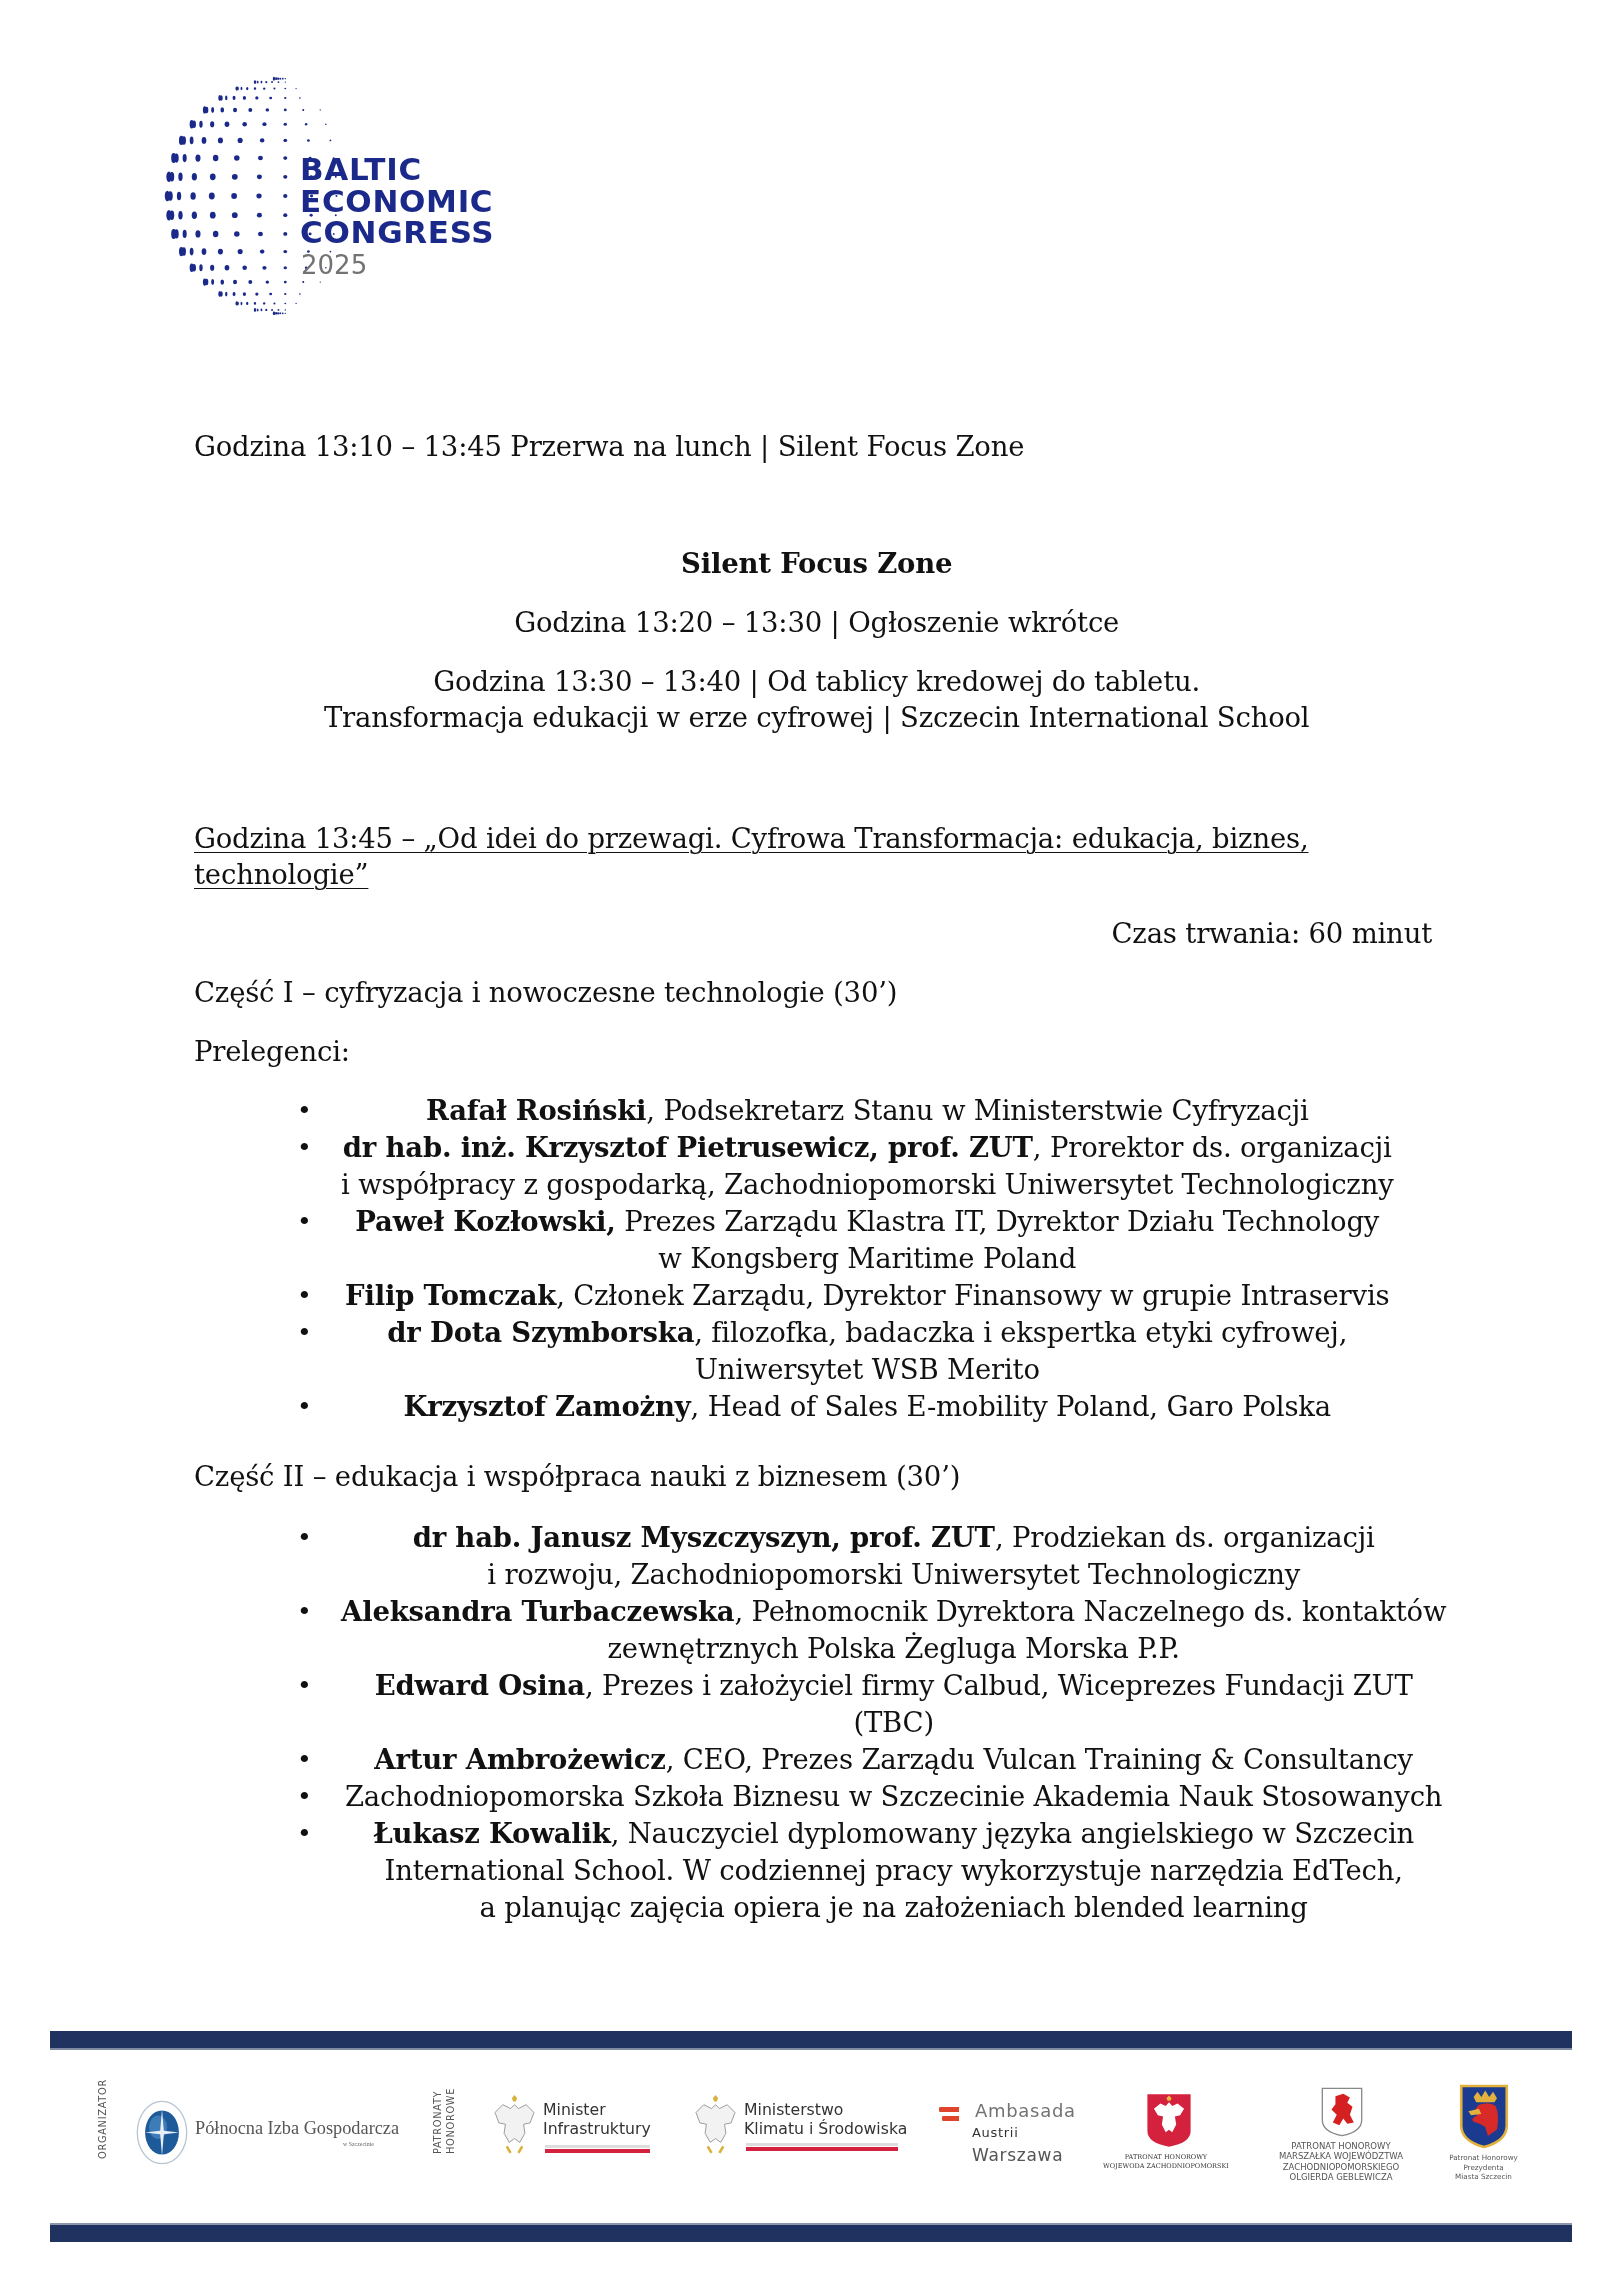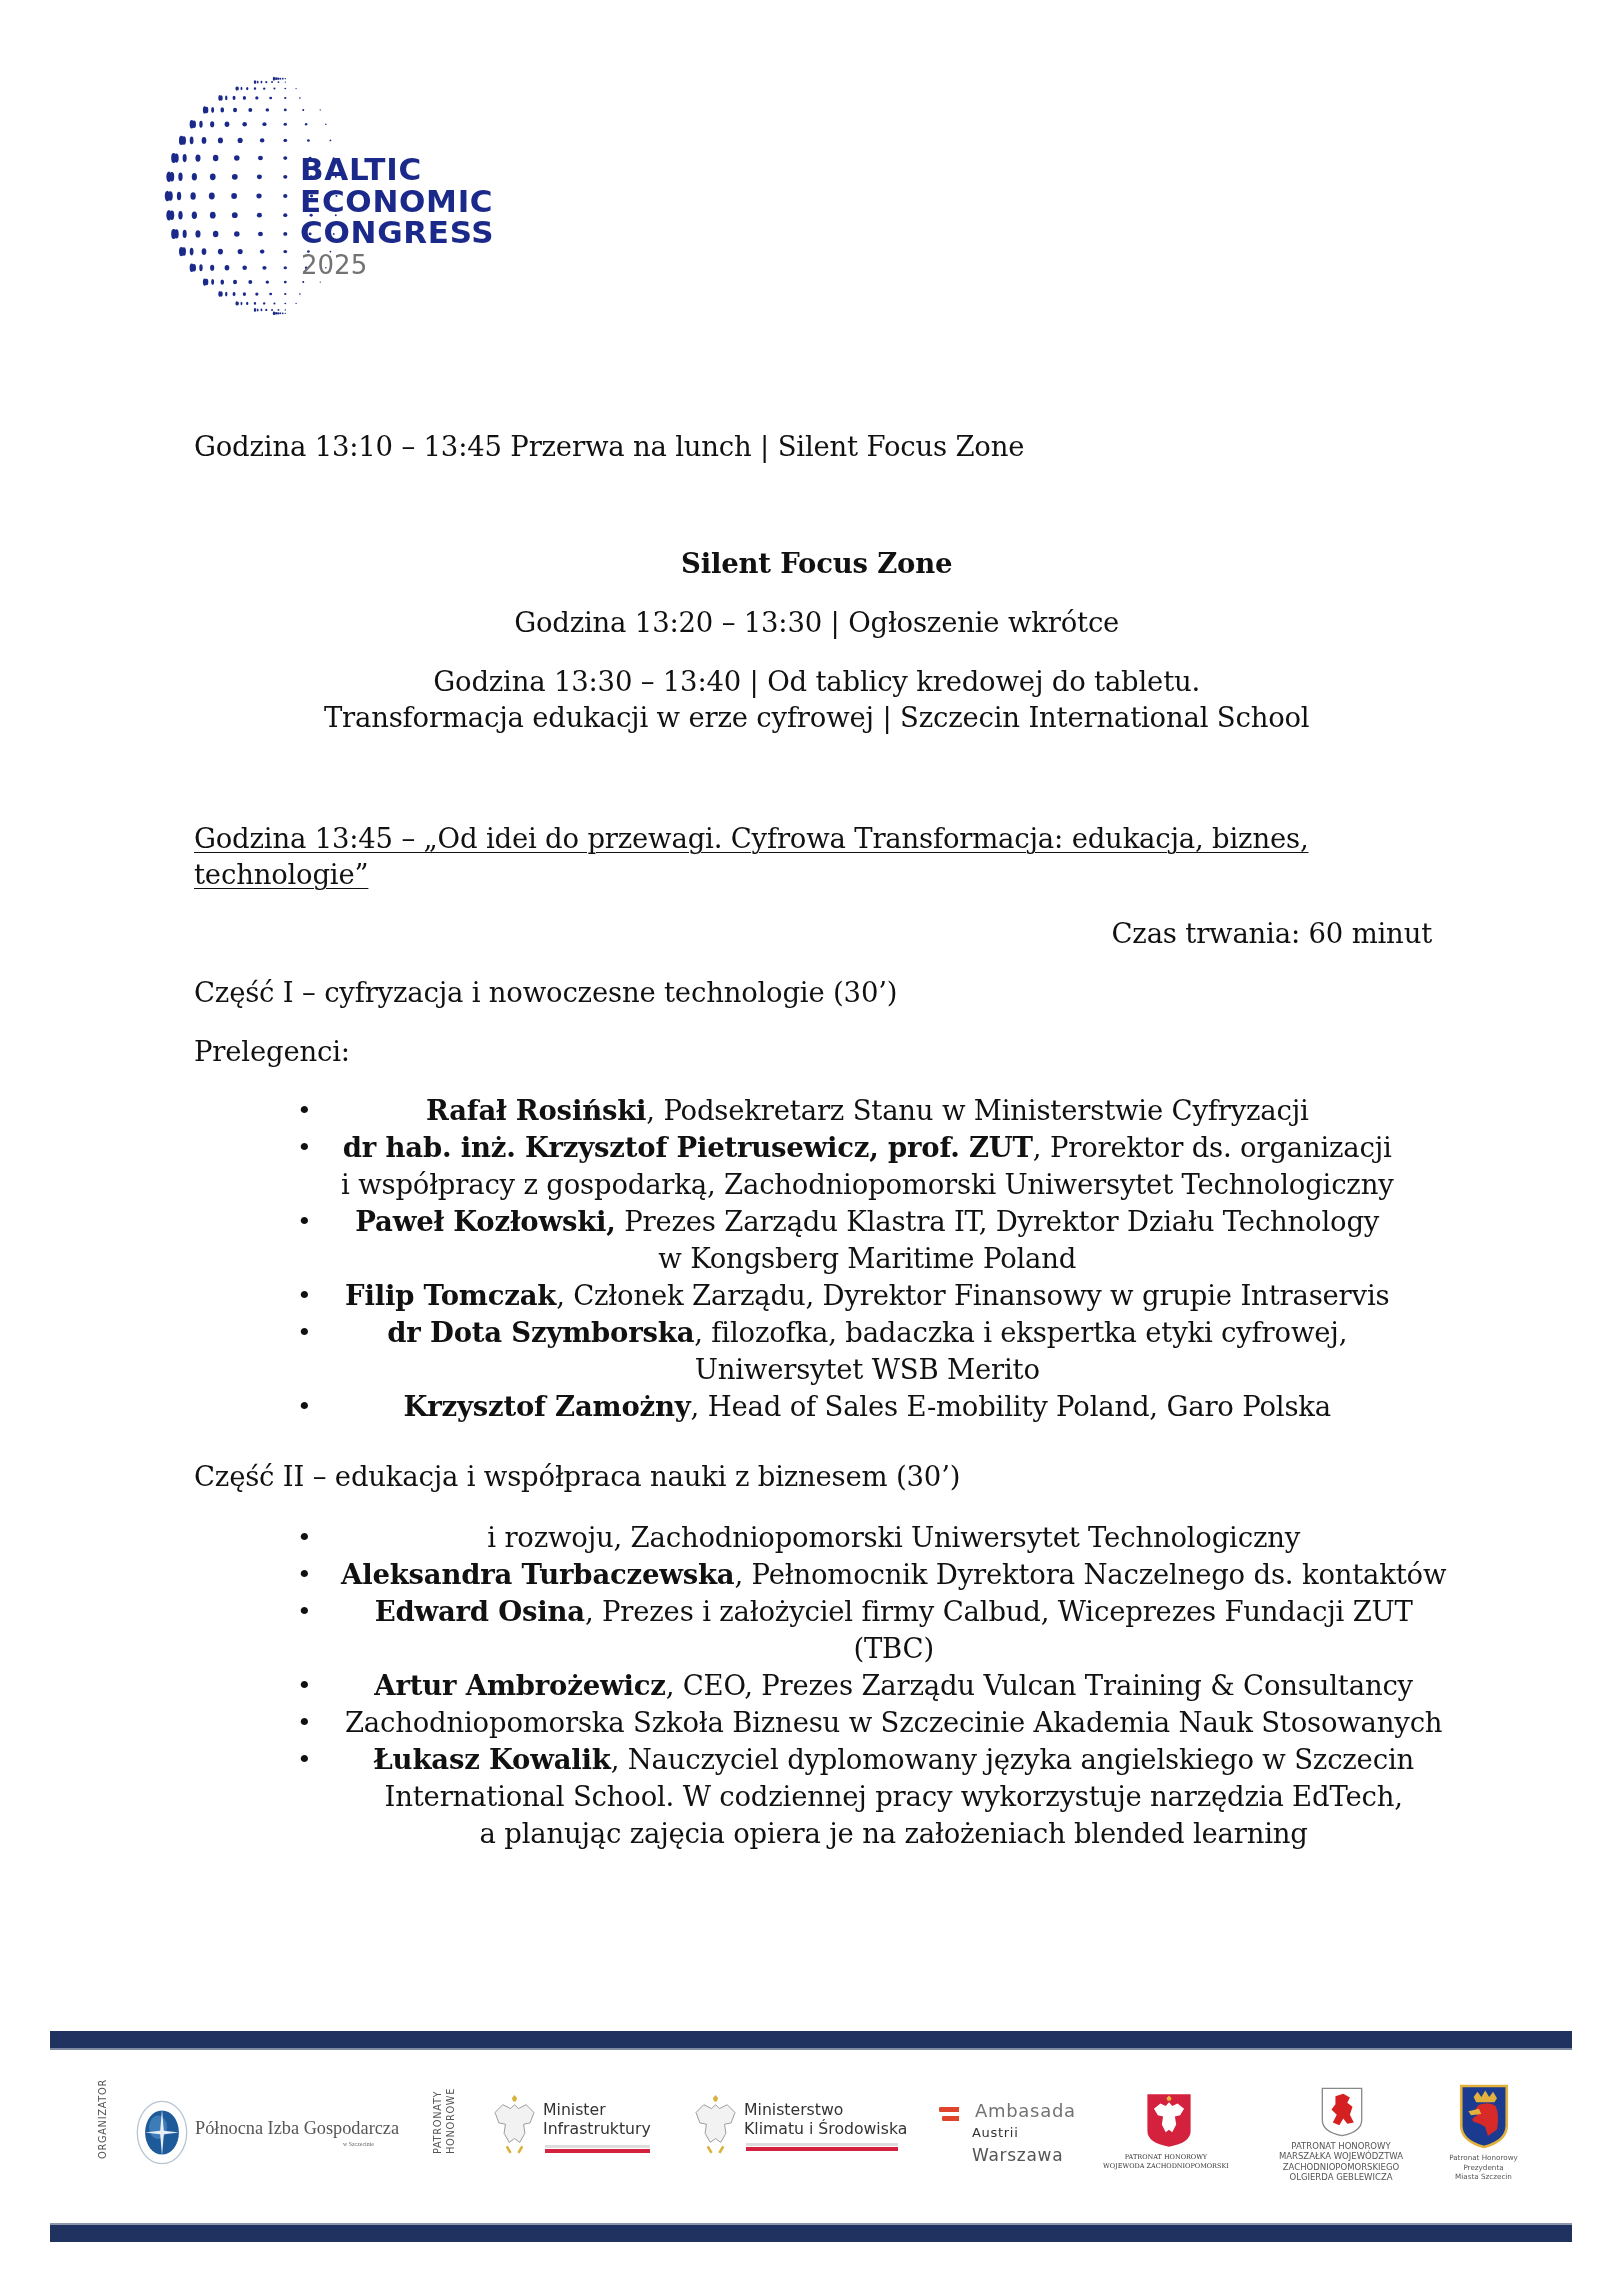--- a/index.html
+++ b/index.html
@@ -267,25 +267,27 @@
       <span class="bullet">•</span>
       <span class="line"><strong>Krzysztof Zamożny</strong><span>, Head of Sales E-mobility Poland, Garo Polska</span></span>
     </li>
   </ul>
 
 <div class="abs txt" style="left:194px;top:1457px">Część II – edukacja i współpraca nauki z biznesem (30’)</div>
 
 <ul id="part2-list" class="abs speakers" style="left:194px;top:1519px">
     <li>
       <span class="bullet">•</span>
+      <span class="line"><strong>dr hab. Janusz Myszczyszyn, prof. ZUT</strong><span>, Prodziekan ds. organizacji</span></span>
       <span class="line"><span>i rozwoju, Zachodniopomorski Uniwersytet Technologiczny</span></span>
     </li>
     <li>
       <span class="bullet">•</span>
       <span class="line"><strong>Aleksandra Turbaczewska</strong><span>, Pełnomocnik Dyrektora Naczelnego ds. kontaktów</span></span>
+      <span class="line"><span>zewnętrznych Polska Żegluga Morska P.P.</span></span>
     </li>
     <li>
       <span class="bullet">•</span>
       <span class="line"><strong>Edward Osina</strong><span>, Prezes i założyciel firmy Calbud, Wiceprezes Fundacji ZUT</span></span>
       <span class="line"><span>(TBC)</span></span>
     </li>
     <li>
       <span class="bullet">•</span>
       <span class="line"><strong>Artur Ambrożewicz</strong><span>, CEO, Prezes Zarządu Vulcan Training &amp; Consultancy</span></span>
     </li>

